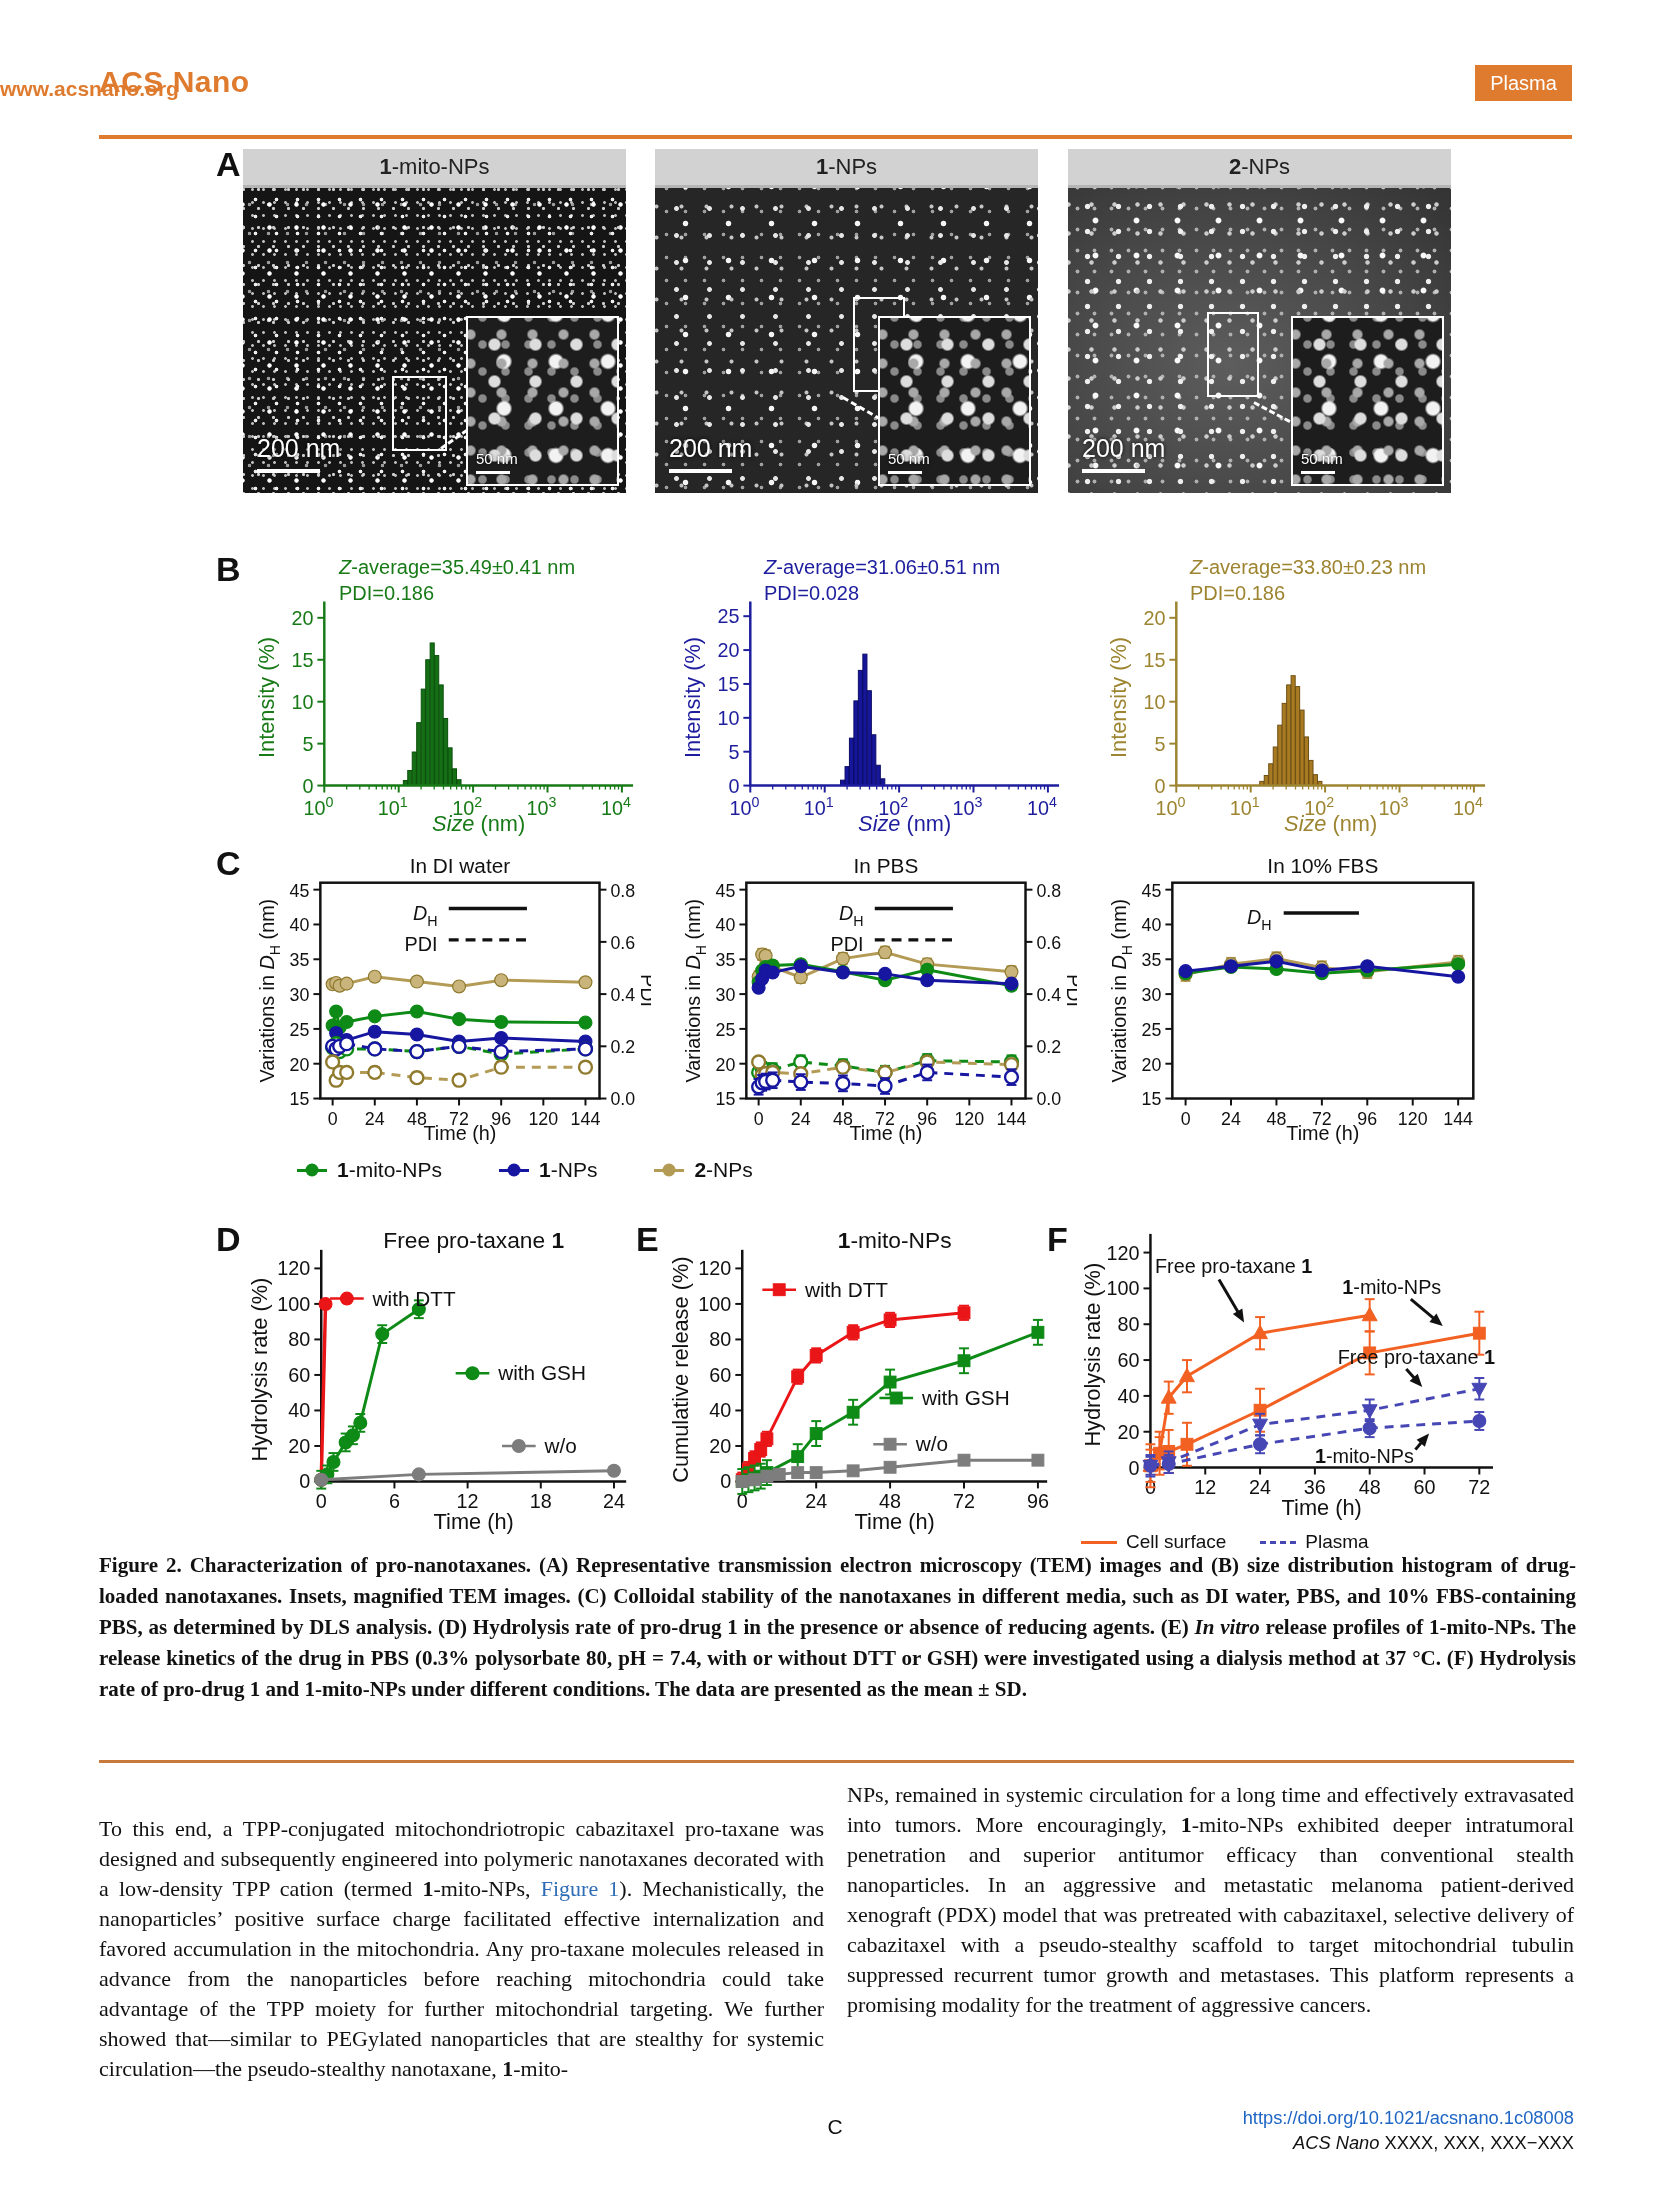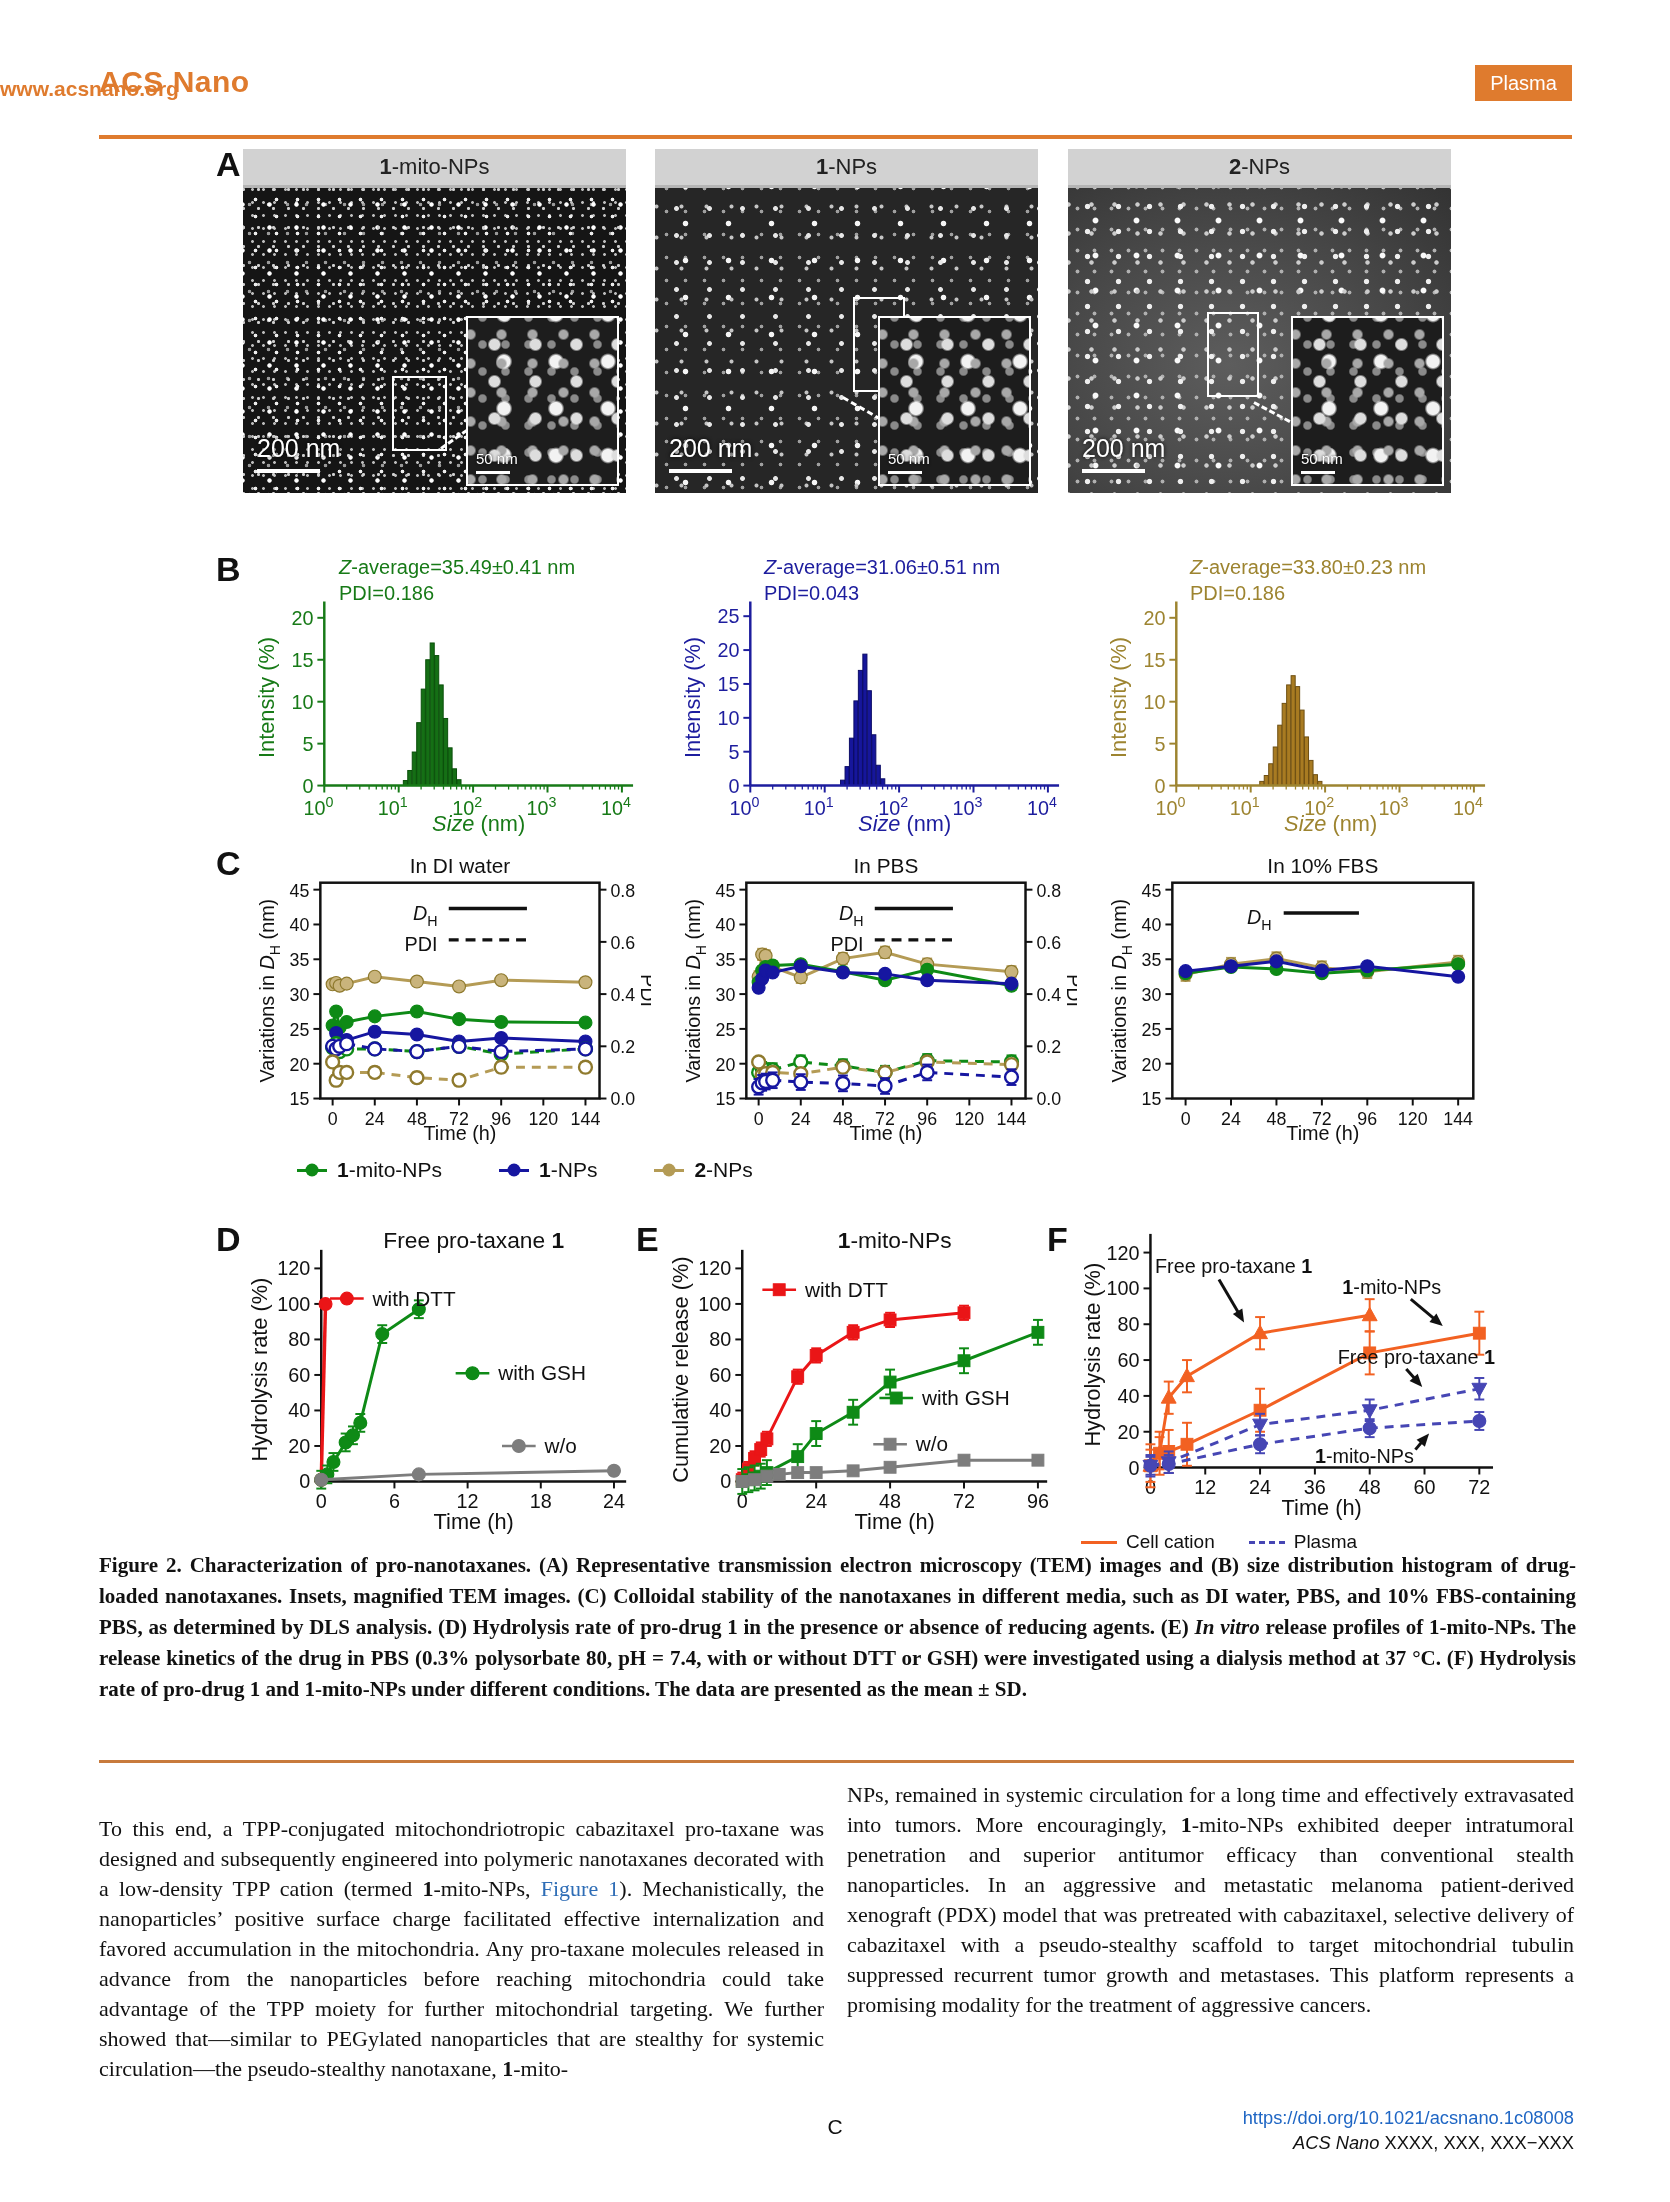--- a/index.html
+++ b/index.html
@@ -243,21 +243,21 @@
         <text x="59" y="138.30769230769232" font-size="20" fill="#1d1d9e" text-anchor="end" font-family="&quot;Liberation Sans&quot;,sans-serif" font-weight="400"><tspan>15</tspan></text>
         <line x1="63" y1="97.07692307692307" x2="70" y2="97.07692307692307" stroke="#1d1d9e" stroke-width="2"></line>
         <text x="59" y="104.07692307692307" font-size="20" fill="#1d1d9e" text-anchor="end" font-family="&quot;Liberation Sans&quot;,sans-serif" font-weight="400"><tspan>20</tspan></text>
         <line x1="63" y1="62.84615384615384" x2="70" y2="62.84615384615384" stroke="#1d1d9e" stroke-width="2"></line>
         <text x="59" y="69.84615384615384" font-size="20" fill="#1d1d9e" text-anchor="end" font-family="&quot;Liberation Sans&quot;,sans-serif" font-weight="400"><tspan>25</tspan></text>
         <text x="19" y="145" font-size="22" fill="#1d1d9e" text-anchor="middle" font-family="&quot;Liberation Sans&quot;,sans-serif" font-weight="400" transform="rotate(-90 19 145)"><tspan>Intensity (%)</tspan></text>
         <text x="226" y="280" font-size="22" fill="#1d1d9e" text-anchor="middle" font-family="&quot;Liberation Sans&quot;,sans-serif" font-weight="400"><tspan font-style="italic">Size</tspan><tspan> (nm)</tspan></text>
       </svg></div>
   <div class="btitle" style="left: 764px; top: 554px; --c: #1d1d9e; color: rgb(29, 29, 158);">
     <div class="l1"><span class="i">Z</span><span>-average=31.06±0.51 nm</span></div>
-    <div>PDI=0.043</div>
+    <div>PDI=0.028</div>
   </div>
 
   <div class="chart" style="left:1107px;top:554px;width:386px;height:287px;"><svg width="386" height="287" viewBox="0 0 390 290">
         <rect x="154.33165377071768" y="229.76190476190476" width="4.134939759036144" height="4.238095238095241" fill="#a87b22" stroke="#6e4f12" stroke-width="1"></rect>
         <rect x="158.8647432620002" y="223.82857142857142" width="4.134939759036144" height="10.171428571428578" fill="#a87b22" stroke="#6e4f12" stroke-width="1"></rect>
         <rect x="163.3754309869855" y="211.96190476190475" width="4.134939759036144" height="22.038095238095252" fill="#a87b22" stroke="#6e4f12" stroke-width="1"></rect>
         <rect x="167.95399934577048" y="195.0095238095238" width="4.134939759036144" height="38.99047619047619" fill="#a87b22" stroke="#6e4f12" stroke-width="1"></rect>
         <rect x="172.5040369677721" y="172.9714285714286" width="4.134939759036144" height="61.02857142857141" fill="#a87b22" stroke="#6e4f12" stroke-width="1"></rect>
         <rect x="176.96330645678086" y="150.93333333333334" width="4.134939759036144" height="83.06666666666666" fill="#a87b22" stroke="#6e4f12" stroke-width="1"></rect>
         <rect x="181.49639594806334" y="132.28571428571428" width="4.134939759036144" height="101.71428571428572" fill="#a87b22" stroke="#6e4f12" stroke-width="1"></rect>
@@ -1109,21 +1109,21 @@
         <polygon points="365.25333333333333,103.04761904761905 358.8404825443298,90.47282899935277 351.76285391613726,98.89346870197568" fill="#111"></polygon>
         <line x1="328.3466666666667" y1="146.47619047619048" x2="339.167005443725" y2="158.6023221716079" stroke="#111" stroke-width="3"></line>
         <polygon points="344.49333333333334,164.57142857142856 339.94181116259637,151.20978024761422 331.734289862843,158.53348109582578" fill="#111"></polygon>
         <line x1="337.5733333333333" y1="227.90476190476193" x2="346.23276688832965" y2="217.71508988505116" stroke="#111" stroke-width="3"></line>
         <polygon points="351.41333333333336,211.61904761904762 338.8038838023249,217.9634768703633 347.1859419180797,225.08675573224343" fill="#111"></polygon>
       </svg></div>
 
   <div class="fleg">
     <div class="fleg-item">
         <span class="line-solid" style="--c: #f26122; color: rgb(242, 97, 34);"></span>
-        <span>Cell cation</span>
+        <span>Cell surface</span>
       </div>
     <div class="fleg-item">
         <span class="line-dash" style="--c: #4646b4; color: rgb(70, 70, 180);"></span>
         <span>Plasma</span>
       </div>
   </div>
 
   <p class="caption"><span>Figure 2. Characterization of pro-nanotaxanes. (A) Representative transmission electron microscopy (TEM) images and (B) size distribution histogram of drug-loaded nanotaxanes. Insets, magnified TEM images. (C) Colloidal stability of the nanotaxanes in different media, such as DI water, PBS, and 10% FBS-containing PBS, as determined by DLS analysis. (D) Hydrolysis rate of pro-drug 1 in the presence or absence of reducing agents. (E) </span><span class="i">In vitro</span><span> release profiles of 1-mito-NPs. The release kinetics of the drug in PBS (0.3% polysorbate 80, pH = 7.4, with or without DTT or GSH) were investigated using a dialysis method at 37 °C. (F) Hydrolysis rate of pro-drug 1 and 1-mito-NPs under different conditions. The data are presented as the mean ± SD.</span></p>
 
   <div class="rule2"></div>

